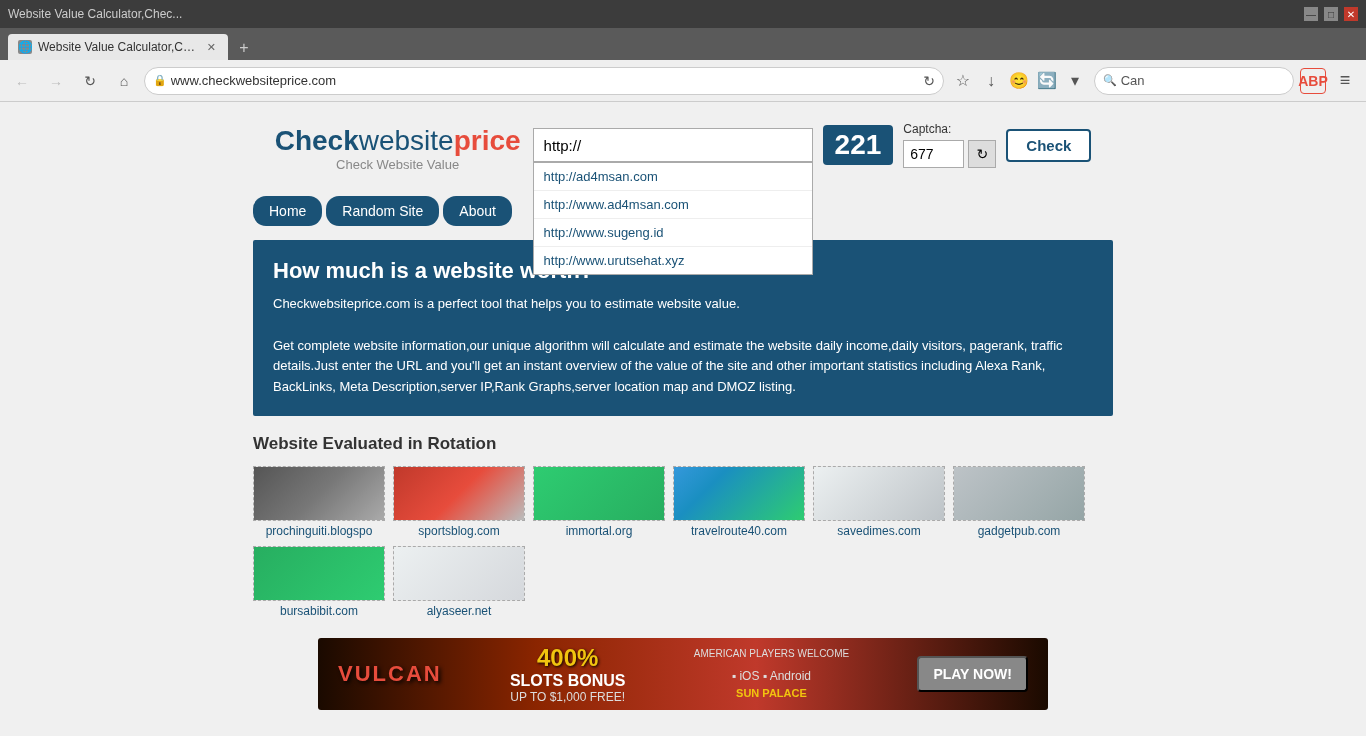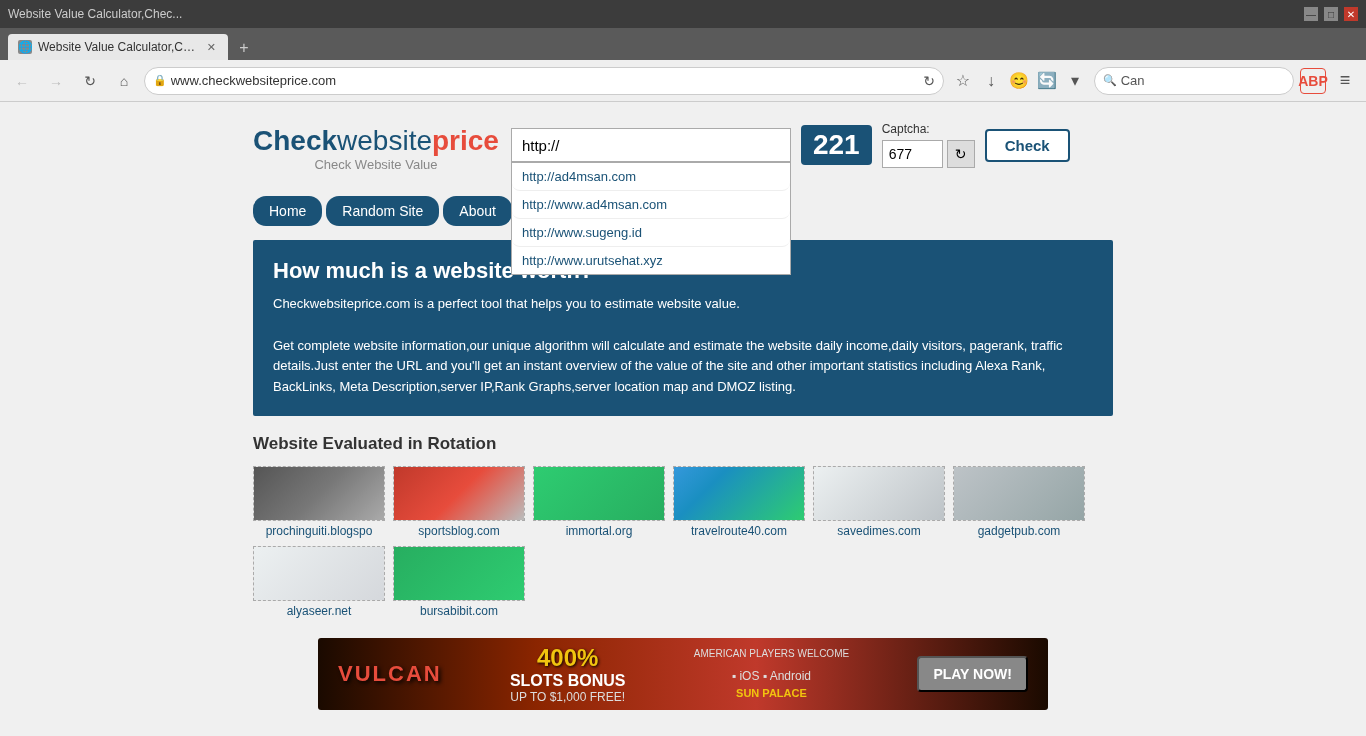--- a/index.html
+++ b/index.html
@@ -230,21 +230,20 @@
       background: white;
       border: 1px solid #aaa;
       z-index: 100;
     }
     .url-dropdown-item {
       padding: 6px 10px;
       font-size: 13px;
       color: #1a5276;
       cursor: pointer;
       border-bottom: 1px solid #eee;
-      border-radius: 8px;
     }
     .url-dropdown-item:last-child { border-bottom: none; }
 
     .counter-box {
       background: #1a5276;
       color: white;
       font-size: 28px;
       font-weight: bold;
       padding: 4px 12px;
       border-radius: 4px;
@@ -454,21 +453,21 @@
     </div>
 
     <button class="nav-icon-btn adblock">ABP</button>
     <button class="nav-icon-btn menu">≡</button>
   </div>
 </div>
 
 <div class="page-content">
   <div class="page-inner">
 
-    <div style="display:flex; align-items:center; gap:12px; flex-wrap:wrap; margin-bottom:12px;">
+    <div style="display:flex; align-items:center; justify-content:center; gap:12px; flex-wrap:wrap; margin-bottom:12px;">
       <div class="logo-area">
         <div class="logo-text">
           <span class="logo-check">Check</span><span class="logo-website">website</span><span class="logo-price">price</span>
         </div>
         <span class="logo-sub">Check Website Value</span>
       </div>
 
       <div class="search-section">
         <div class="url-input-wrapper">
           <input class="url-input" type="text" value="http://" style="">
@@ -544,29 +543,29 @@
           <div class="rotation-label">savedimes.com</div>
         </div>
         <div class="rotation-item">
           <div class="rotation-thumb">
               <div class="rotation-thumb-inner thumb-gadget"></div>
             </div>
           <div class="rotation-label">gadgetpub.com</div>
         </div>
         <div class="rotation-item">
           <div class="rotation-thumb">
+              <div class="rotation-thumb-inner thumb-bursa"></div>
+            </div>
+          <div class="rotation-label">bursabibit.com</div>
+        </div>
+        <div class="rotation-item">
+          <div class="rotation-thumb">
               <div class="rotation-thumb-inner thumb-alya"></div>
             </div>
           <div class="rotation-label">alyaseer.net</div>
-        </div>
-        <div class="rotation-item">
-          <div class="rotation-thumb">
-              <div class="rotation-thumb-inner thumb-bursa"></div>
-            </div>
-          <div class="rotation-label">bursabibit.com</div>
         </div>
       </div>
     </div>
 
     <div class="ad-banner">
       <div class="ad-left">
         <span style="font-size:22px;font-weight:bold;color:#e74c3c;text-shadow:2px 2px 4px #000;letter-spacing:2px;">VULCAN</span>
       </div>
       <div style="display:flex;flex-direction:column;align-items:center;">
         <span style="font-size:24px;font-weight:bold;color:#f1c40f;text-shadow:1px 1px 3px #000;">400%</span>

